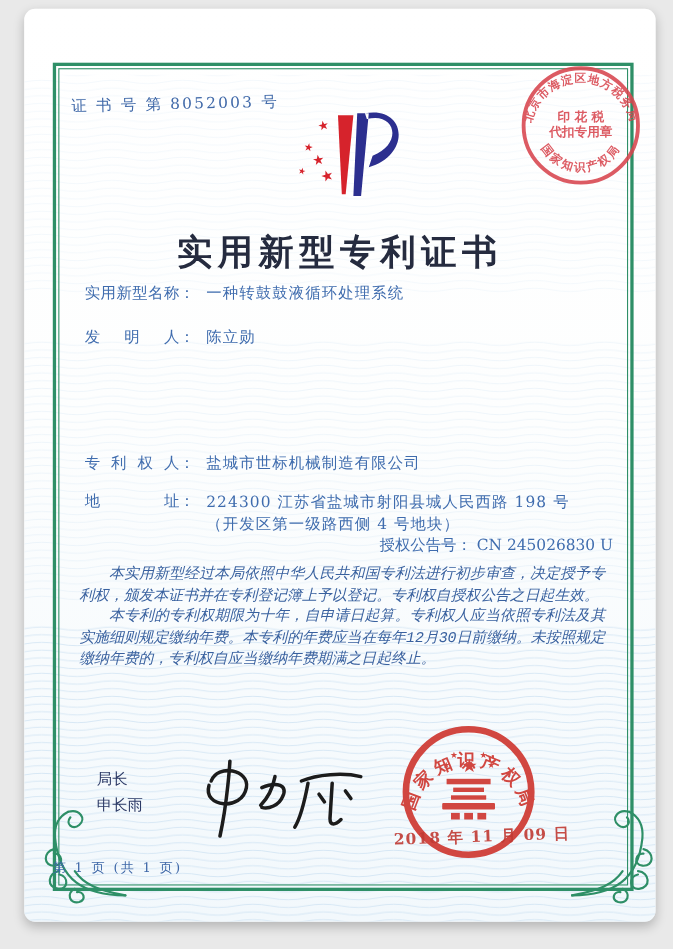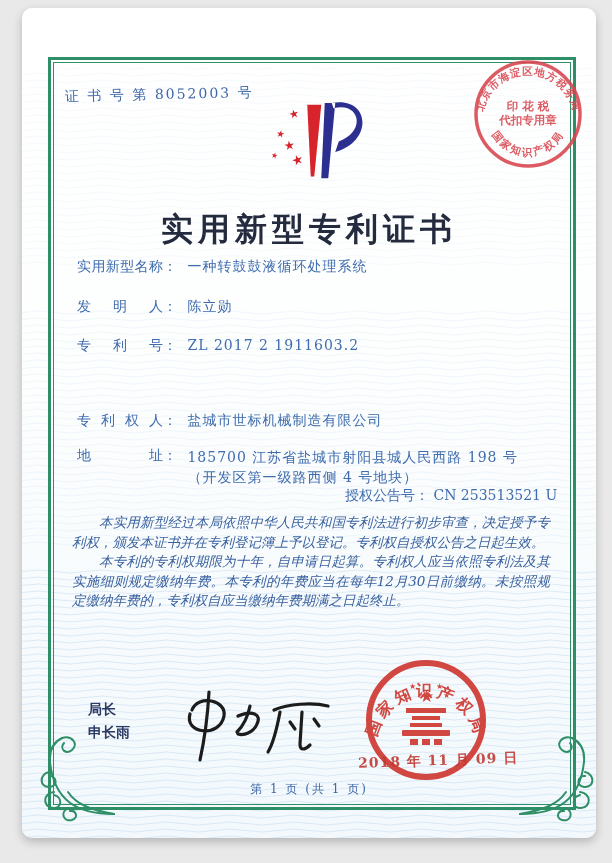--- a/index.html
+++ b/index.html
@@ -15,26 +15,26 @@
   .logo-wrap{top:88px;}
   .title{top:174px;font-size:32px;font-weight:bold;color:#252b3f;letter-spacing:5px;margin-top:26px;}
   .field-row{position:absolute;left:55px;font-size:14px;color:#3f6cae;white-space:nowrap;}
   .flabel{display:inline-block;width:86px;text-align:justify;text-align-last:justify;vertical-align:top;}
   .fcolon{vertical-align:top;}
   .fvalue{display:inline-block;margin-left:6px;vertical-align:top;letter-spacing:1px;}
   .fvalue.wrap{white-space:normal;width:352px;line-height:20px;}
   .grant-no{position:absolute;left:323px;top:479px;font-size:14px;color:#3f6cae;white-space:nowrap;}
   .bodytext{position:absolute;left:50px;top:505px;width:478px;font-size:13.5px;line-height:19.5px;
     color:#39619f;text-align:justify;font-style:italic;}
-  .bodytext p{margin:0;text-indent:2em;}
-  .director{position:absolute;left:66px;top:690px;font-size:14px;font-weight:bold;color:#2c3a66;line-height:23px;}
+  .bodytext p{margin:0;text-indent:2em;font-family:Liberation Mono, monospace;}
+  .director{position:absolute;left:66px;top:690px;font-size:14px;font-weight:normal;color:#2c3a66;line-height:23px;}
   .signature{position:absolute;left:140px;top:676px;}
   .seal-date{position:absolute;left:336px;top:744px;font-size:14px;font-weight:bold;color:#c03a33;
     letter-spacing:1px;opacity:.9;transform:rotate(-2deg);}
-  .footer{position:absolute;left:26px;top:773px;width:522px;text-align:center;font-size:12px;
+  .footer{position:absolute;left:26px;top:773px;width:522px;text-align:left;font-size:12px;
     color:#3f68a8;letter-spacing:2px;}
   .seal-office{position:absolute;left:328px;top:638px;opacity:.93;}
   .seal-tax{position:absolute;left:448px;top:48px;opacity:.88;}
   .ornament{position:absolute;}
   .orn-left{left:6px;top:726px;}
   .orn-right{left:492px;top:726px;transform:scaleX(-1);}
 </style>
 </head>
 <body>
 
@@ -96,35 +96,31 @@
     <div class="center-band title">实用新型专利证书</div>
 
     <div class="field-row" style="top:290px">
       <span class="flabel">发明人</span><span class="fcolon">：</span>
       <span class="fvalue">陈立勋</span>
     </div>
     <div class="field-row" style="top:250px">
       <span class="flabel">实用新型名称</span><span class="fcolon">：</span>
       <span class="fvalue">一种转鼓鼓液循环处理系统</span>
     </div>
-    <div class="field-row" style="top:329px">
-      <span class="flabel">专利号</span><span class="fcolon">：</span>
-      <span class="fvalue">ZL 2017 2 1911603.2</span>
-    </div>
     <div class="field-row" style="top:404px">
       <span class="flabel">专利权人</span><span class="fcolon">：</span>
       <span class="fvalue">盐城市世标机械制造有限公司</span>
     </div>
     <div class="field-row" style="top:439px">
       <span class="flabel">地址</span><span class="fcolon">：</span>
-      <span class="fvalue wrap">185700 江苏省盐城市射阳县城人民西路 198 号（开发区第一级路西侧 4 号地块）</span>
+      <span class="fvalue wrap">224300 江苏省盐城市射阳县城人民西路 198 号（开发区第一级路西侧 4 号地块）</span>
     </div>
     <div class="grant-no">
       <span>授权公告号</span><span>：</span>
-      <span>CN 253513521 U</span>
+      <span>CN 245026830 U</span>
     </div>
 
     <div class="bodytext">
       <p>本实用新型经过本局依照中华人民共和国专利法进行初步审查，决定授予专利权，颁发本证书并在专利登记簿上予以登记。专利权自授权公告之日起生效。</p>
       <p>本专利的专利权期限为十年，自申请日起算。专利权人应当依照专利法及其实施细则规定缴纳年费。本专利的年费应当在每年12月30日前缴纳。未按照规定缴纳年费的，专利权自应当缴纳年费期满之日起终止。</p>
     </div>
 
     <div class="director">
       <div>局长</div>
       <div>申长雨</div>

